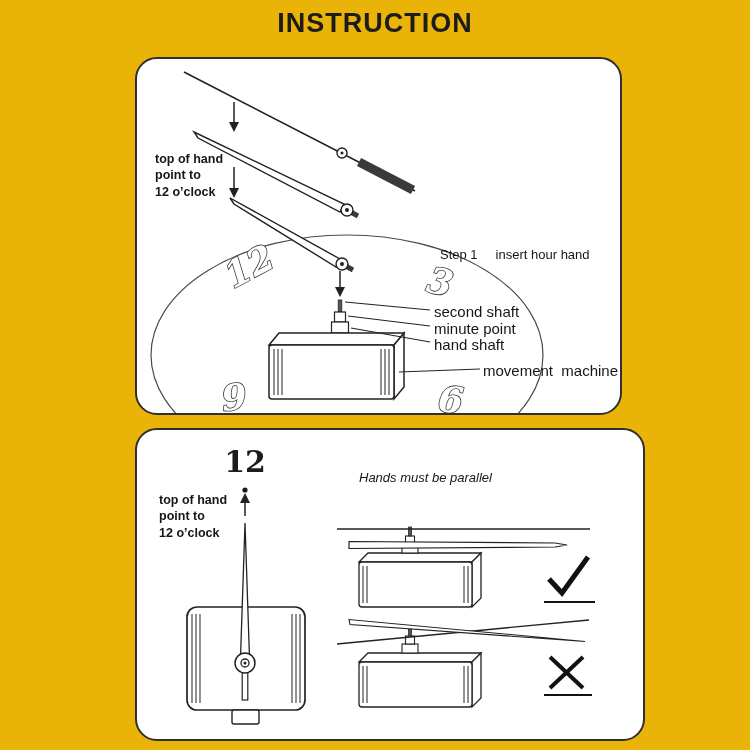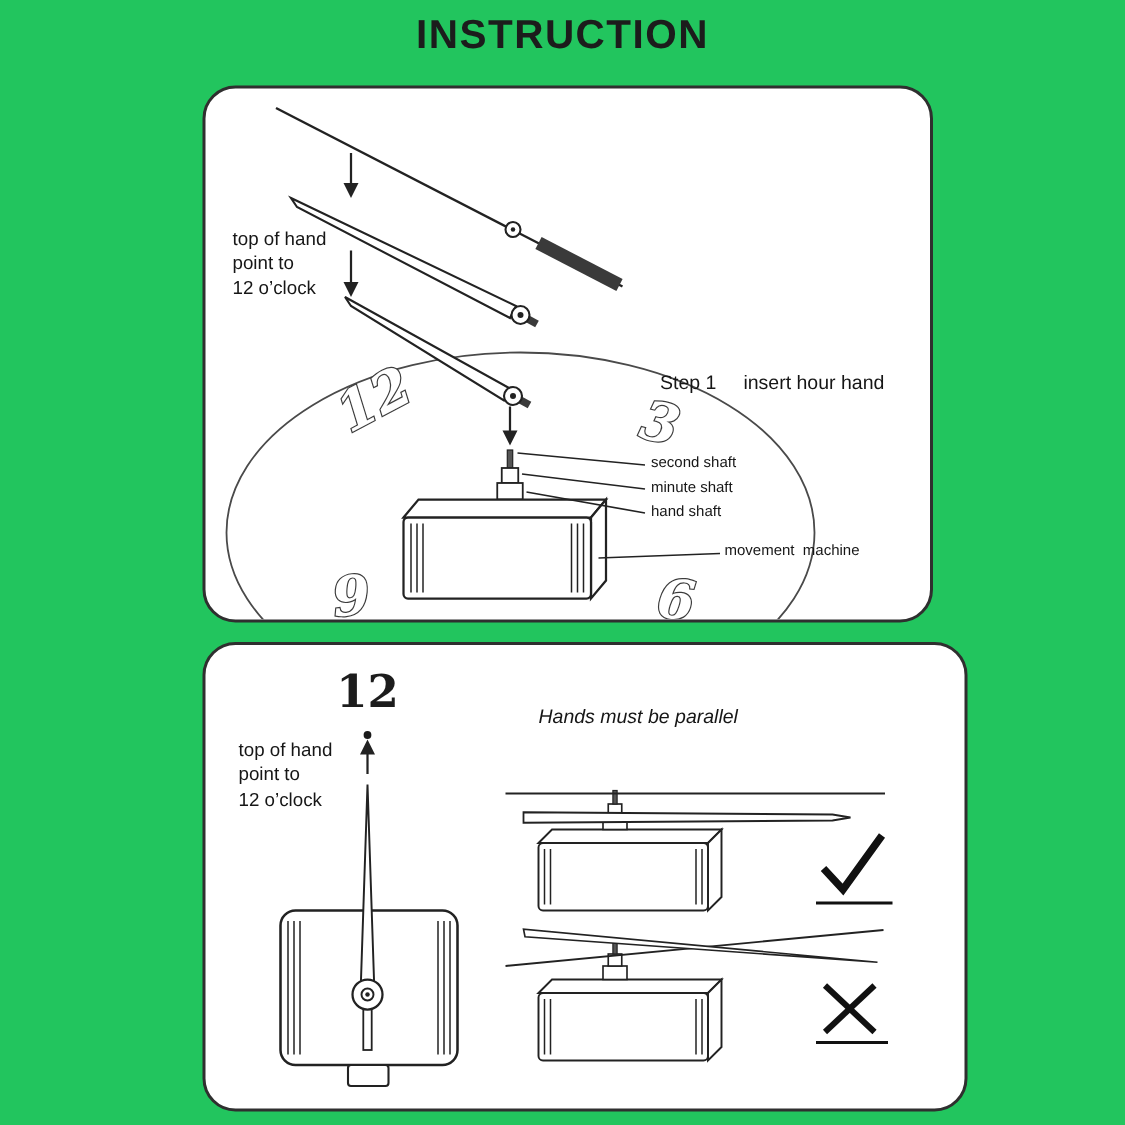--- a/index.html
+++ b/index.html
@@ -1,29 +1,29 @@
 <!DOCTYPE html>
 <html><head>
 <meta charset="utf-8">
 <style>
   * { margin:0; padding:0; box-sizing:border-box; }
   html,body { background:#ffffff; }
   body { width:750px; height:750px; font-family:"Liberation Sans", sans-serif; color:#161616; }
-  .sheet { position:relative; width:750px; height:750px; background:#22c55e; overflow:hidden; }
+  .sheet { position:relative; width:750px; height:750px; background:#eab308; overflow:hidden; }
   .title { position:absolute; top:8px; left:0; right:0; text-align:center;
            font-size:27px; font-weight:bold; letter-spacing:1px; color:#1c1c1c; }
   .panel { position:absolute; border:2px solid #2f2f2f; border-radius:22px; background:#fff; overflow:hidden; }
   .panel1 { left:135px; top:57px;  width:487px; height:358px; }
   .panel2 { left:135px; top:428px; width:510px; height:313px; }
   .panel svg { position:absolute; left:0; top:0; }
-  .note { position:absolute; font-size:12.5px; font-weight:normal; line-height:1.3;
+  .note { position:absolute; font-size:12.5px; font-weight:bold; line-height:1.3;
           white-space:pre-line; color:#161616; }
   .step { position:absolute; font-size:13px; color:#161616; }
   .step .step-name { margin-right:18px; }
-  .small-label { position:absolute; font-size:10px; color:#161616; }
+  .small-label { position:absolute; font-size:15px; color:#161616; }
   .machine-label { white-space:pre;text-align:center; }
   .clocknum { font-family:"DejaVu Serif", serif; font-style:italic; font-weight:bold;
               font-size:36px; fill:#ffffff; stroke:#3c3c3c; stroke-width:1.6px; paint-order:stroke; }
   .big12 { position:absolute; left:80px; top:14px; width:56px; text-align:center;
            font-family:"DejaVu Serif", serif; font-size:30px; font-weight:bold; color:#1c1c1c; }
   .parallel-note { position:absolute; left:222px; top:40px; font-size:13px; color:#161616;font-style:italic; }
 </style>
 </head>
 <body>
 
@@ -110,21 +110,21 @@
 
     <div class="note" style="left:18px; top:92px;">top of hand
 point to
 12 o’clock</div>
 
     <div class="step" style="left:303px; top:188px;">
       <span class="step-name">Step 1</span><span class="step-action">insert hour hand</span>
     </div>
 
     <div class="small-label" style="left:297px; top:244px;">second shaft</div>
-    <div class="small-label" style="left:297px; top:261px;">minute shaft</div>
+    <div class="small-label" style="left:297px; top:261px;">minute point</div>
     <div class="small-label" style="left:297px; top:277px;">hand shaft</div>
     <div class="small-label machine-label" style="left:346px; top:303px;">movement  machine</div>
   </div>
 
   <div class="panel panel2">
 
     <svg width="506" height="309" viewBox="0 0 506 309">
 
       <circle cx="108" cy="60" r="2.6" fill="#1a1a1a"></circle>
 

